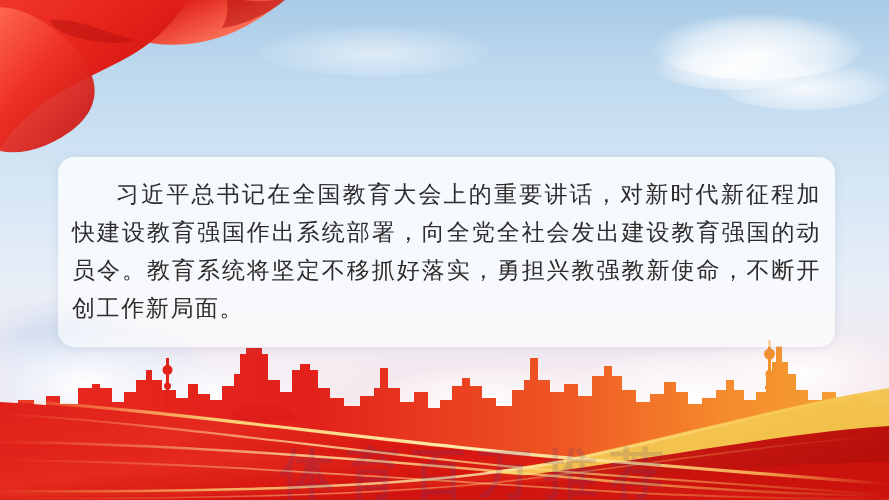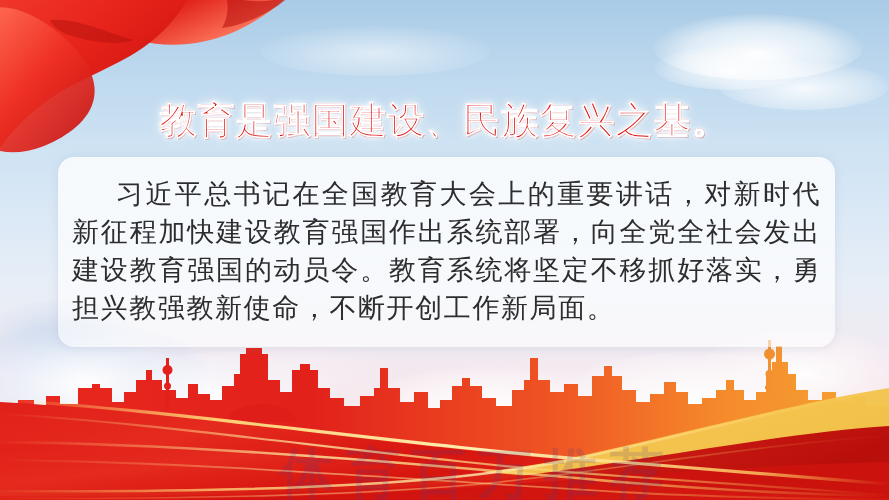--- a/index.html
+++ b/index.html
@@ -95,21 +95,21 @@
     width:777px; height:190px;
     background:linear-gradient(to bottom, rgba(255,255,255,0.80) 0%, rgba(255,255,255,0.70) 55%, rgba(255,255,255,0.58) 100%);
     border-radius:16px;
     box-shadow:0 1px 10px rgba(120,140,170,0.18);
     z-index:5;
   }
   .panel-text {
     position:absolute;
     left:10px; right:10px; top:18px;
     font-family:"DejaVu Sans", sans-serif;
-    font-size:27px;
+    font-size:23px;
     line-height:38px;
     color:#2d2d2d;
     text-align:justify;
     text-align-last:left;
     text-indent:44px;
     letter-spacing:1.6px;
     padding:0 4px;
   }
 
   
@@ -174,23 +174,20 @@
         </linearGradient>
       </defs>
       <path d="M0,0 L300,0 C286,14 266,28 244,38 C212,52 176,54 146,46 C116,38 92,24 60,26 C36,27 14,38 0,52 Z" fill="url(#fg3)"></path>
       <path d="M0,0 L200,0 C190,22 168,46 140,62 C112,78 84,88 58,106 C36,122 16,142 4,164 L0,168 Z" fill="url(#fg1)"></path>
       <path d="M0,14 C24,10 48,22 70,40 C92,58 108,82 104,104 C100,126 78,142 54,152 C34,160 14,160 0,154 Z" fill="url(#fg2)" opacity="0.92"></path>
       <path d="M236,2 C254,8 276,10 300,2 C282,18 258,30 232,34 C238,24 239,12 236,2 Z" fill="#b50d0b" opacity="0.55"></path>
       <path d="M60,26 C88,24 114,38 144,46 C126,52 100,48 76,40 C68,36 62,32 60,26 Z" fill="#a80c0a" opacity="0.4"></path>
     </svg>
   </div>
 
-  <div class="title-wrap">
-    <span class="title">教育是强国建设、民族复兴之基。</span>
-  </div>
 
   <div class="panel">
     <p class="panel-text">习近平总书记在全国教育大会上的重要讲话，对新时代新征程加快建设教育强国作出系统部署，向全党全社会发出建设教育强国的动员令。教育系统将坚定不移抓好落实，勇担兴教强教新使命，不断开创工作新局面。</p>
   </div>
 
   <div class="bottom">
     <svg width="889" height="160" viewBox="0 0 889 160" xmlns="http://www.w3.org/2000/svg">
       <defs>
         <linearGradient id="skyL" x1="0" y1="0" x2="1" y2="0">
           <stop offset="0%" stop-color="#e9281f"></stop>

